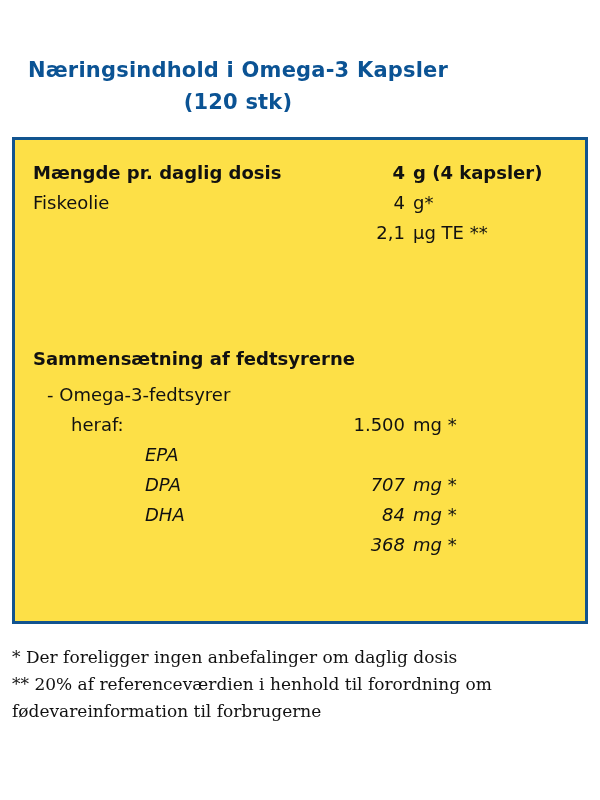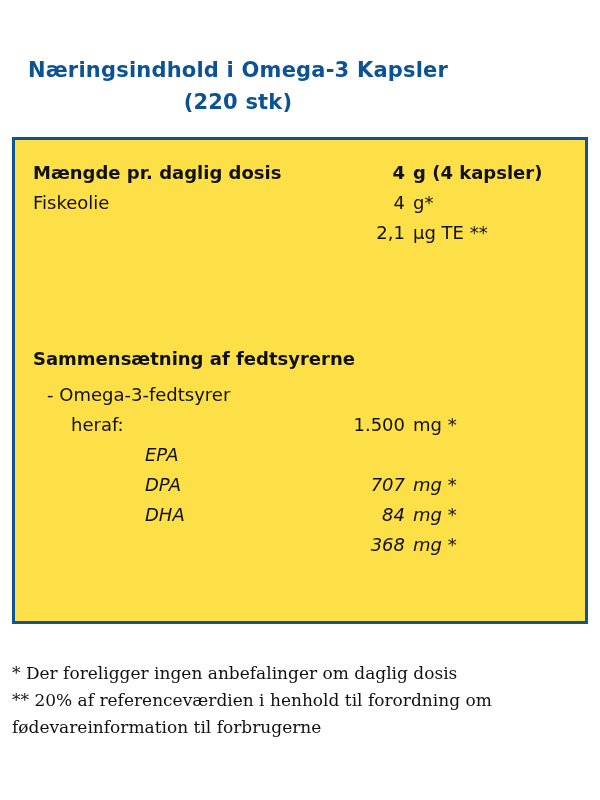--- a/index.html
+++ b/index.html
@@ -77,39 +77,39 @@
   }
   .gap-small {
     height: 6px;
   }
   .indent-1 { padding-left: 14px; }
   .indent-2 { padding-left: 38px; }
   .indent-3 { padding-left: 112px; font-style: italic; }
   .footnotes {
     position: absolute;
     left: 12px;
-    top: 632px;
+    top: 616px;
     width: 560px;
     font-family: "DejaVu Serif", serif;
     font-size: 17px;
     line-height: 27px;
     color: #111111;
   }
   .footnote {
     margin: 0;
   }
 </style>
 </head>
 <body>
 
 <div class="page">
 
   <div class="title-block">
     <div class="title-line">Næringsindhold i Omega-3 Kapsler</div>
-    <div class="title-line">(220 stk)</div>
+    <div class="title-line">(120 stk)</div>
   </div>
 
   <div class="panel">
     <div class="panel-inner">
 
       <div class="row">
         <span class="label bold">Mængde pr. daglig dosis</span>
         <span class="spacer"></span>
         <span class="value bold">4</span>
         <span class="unit bold">g (4 kapsler)</span>

